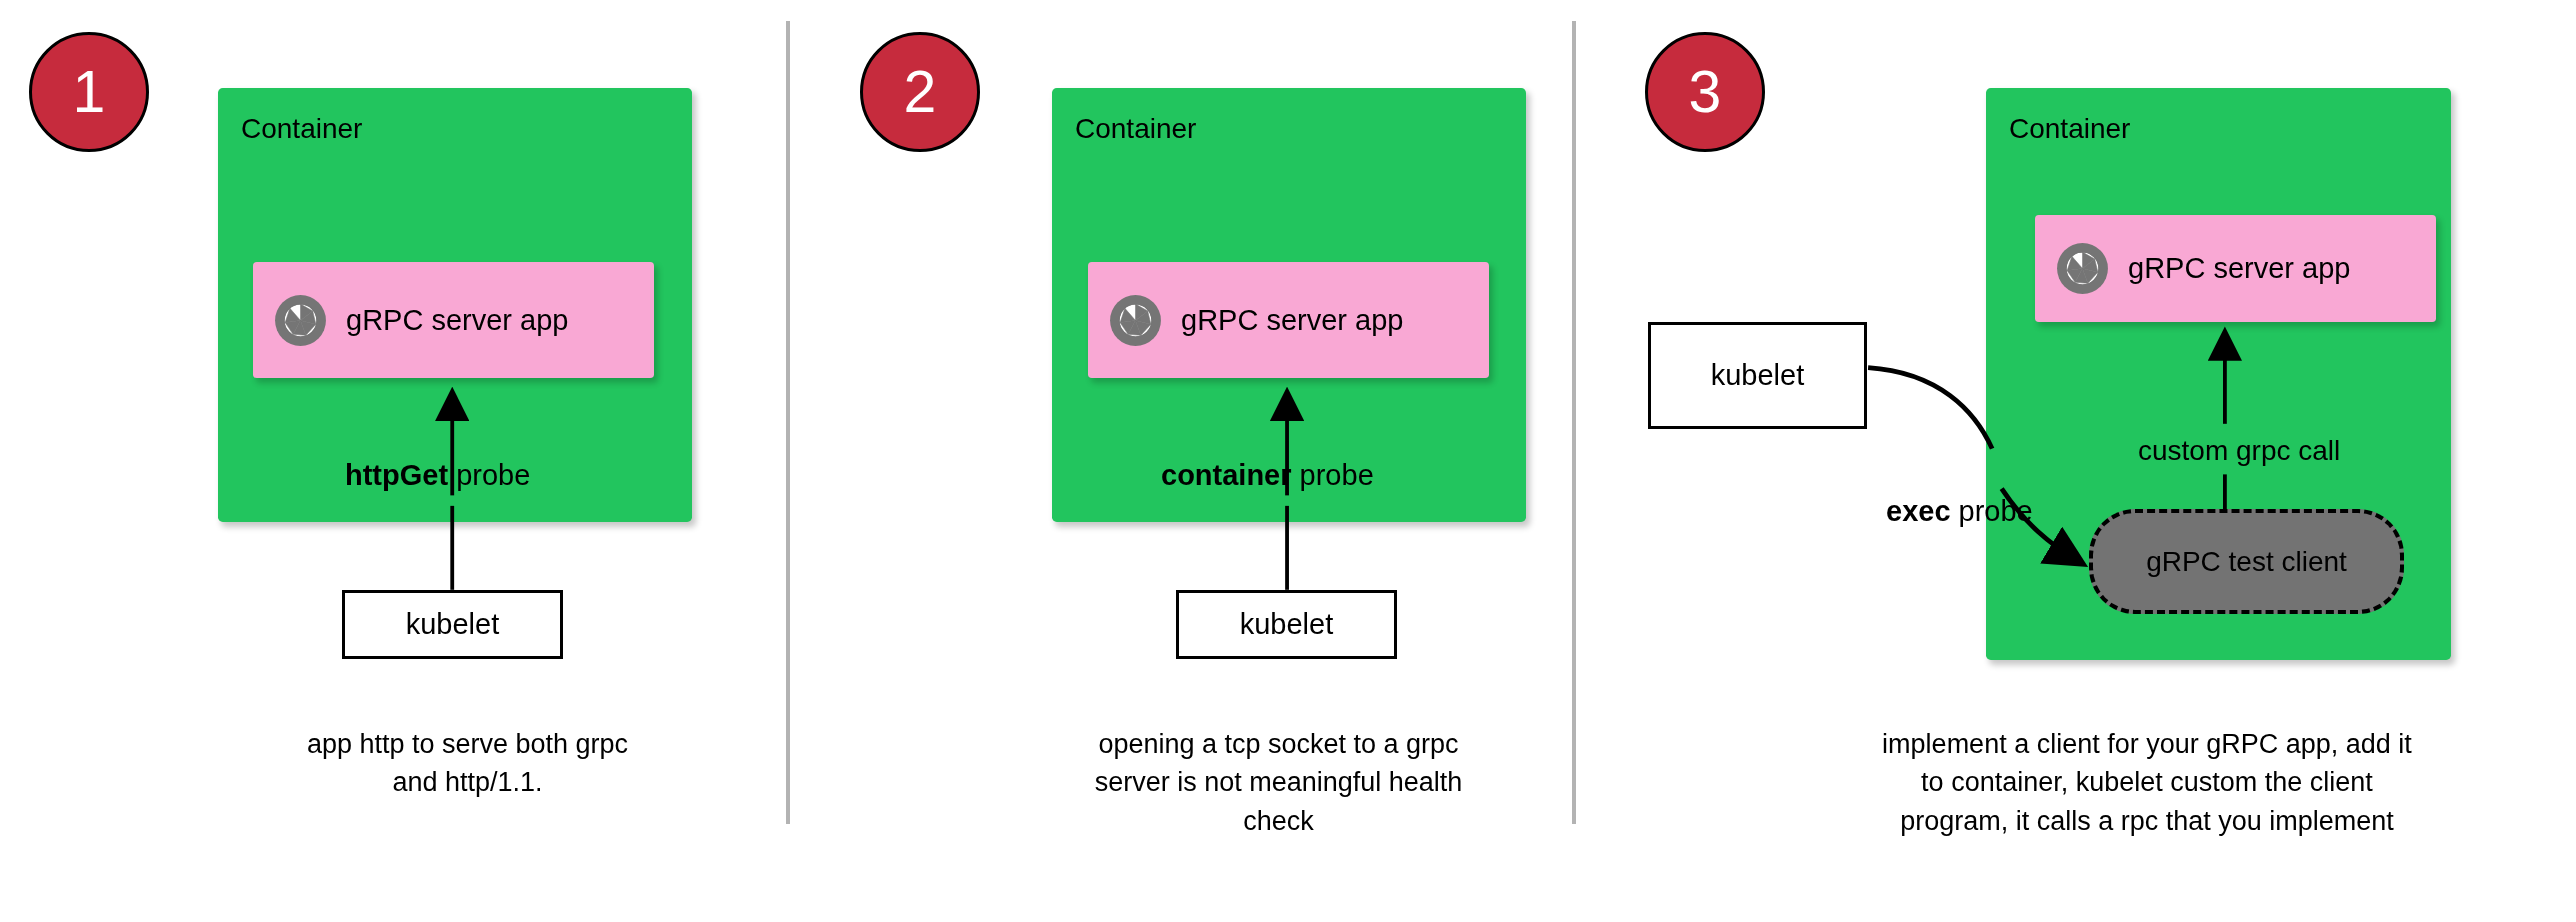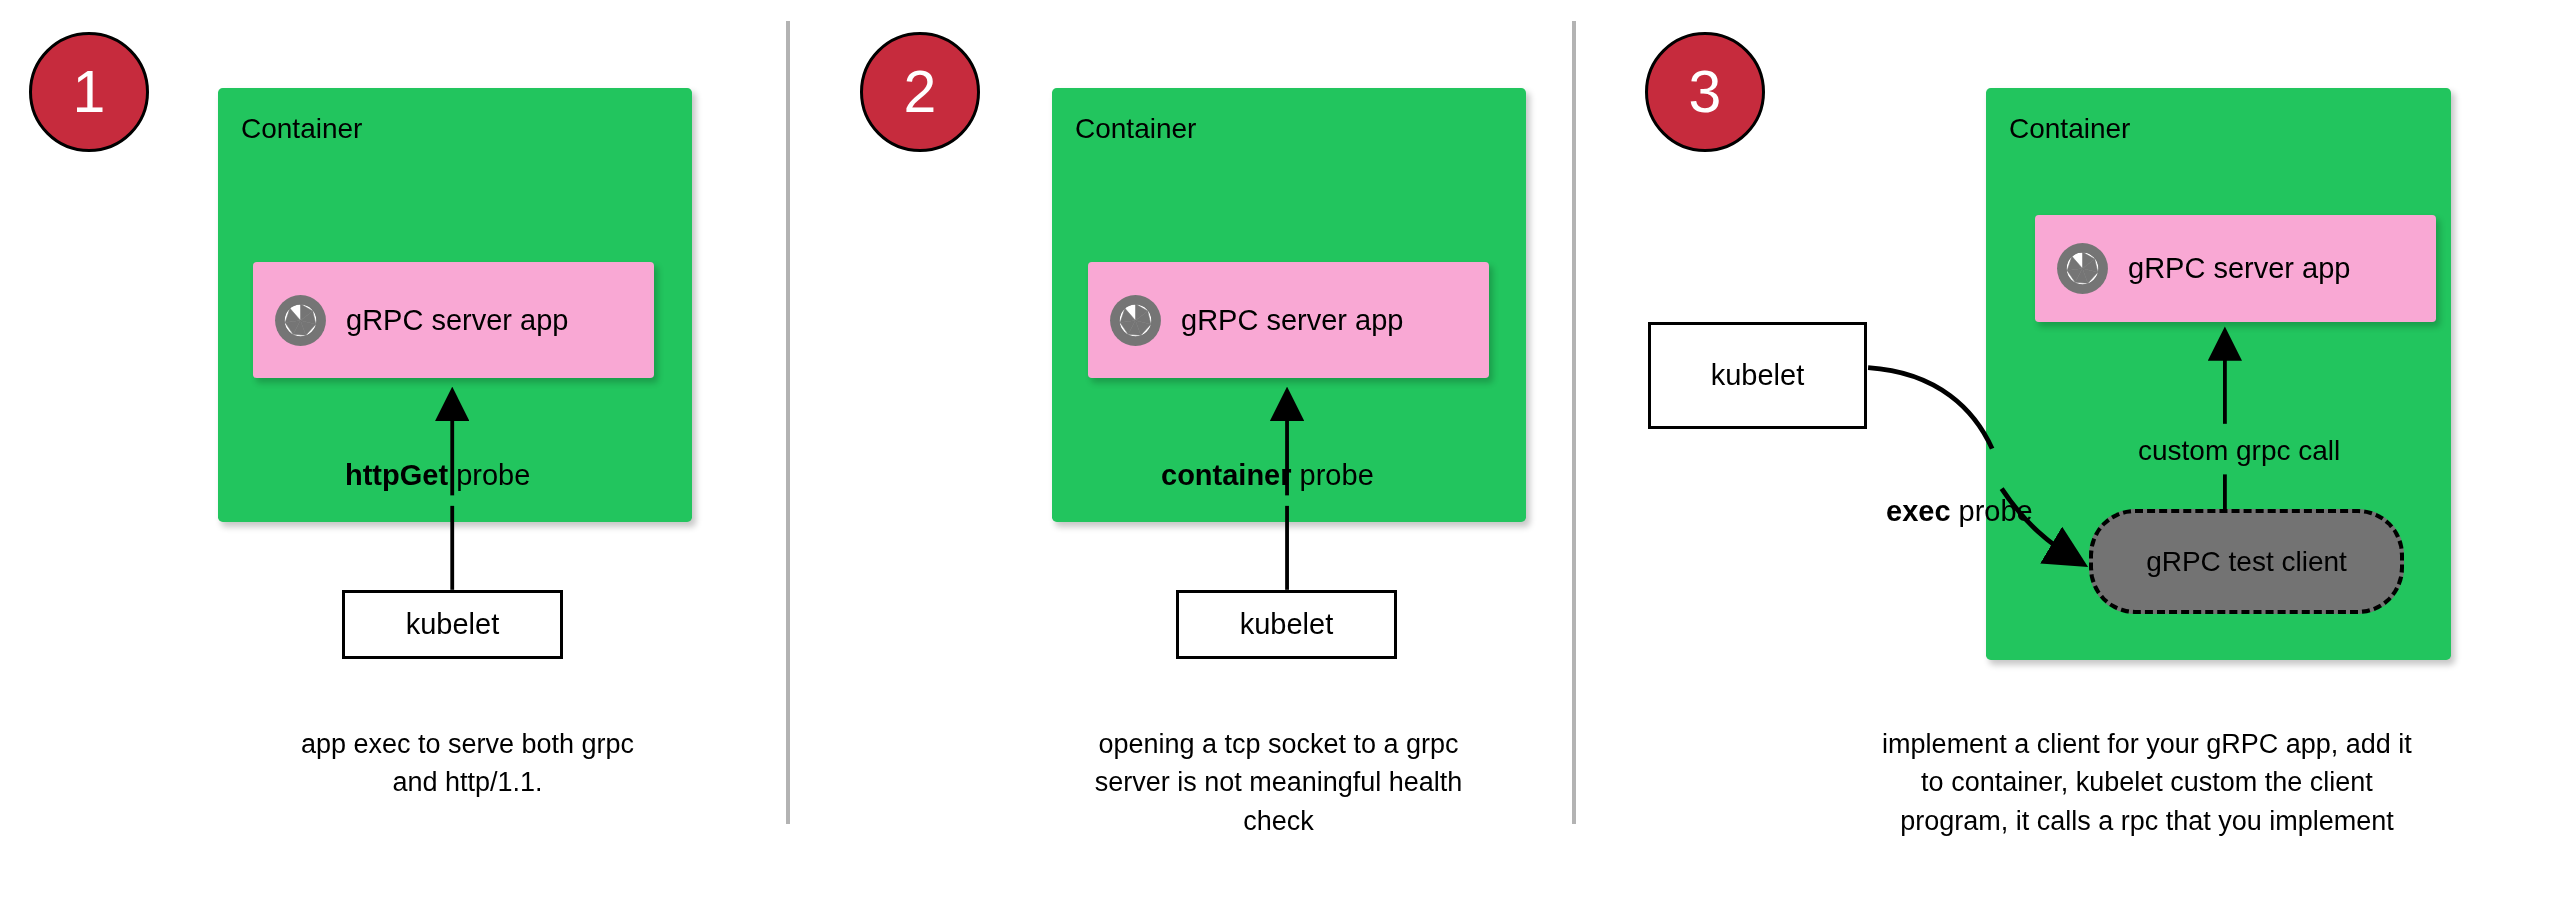--- a/index.html
+++ b/index.html
@@ -162,21 +162,21 @@
 
   <div class="probe-label" style="left:345px;top:461px;">
     <span class="bold">httpGet</span><span> probe</span>
   </div>
 
   <div class="kubelet-box" style="left:342px;top:590px;width:221px;height:69px;">
     <span>kubelet</span>
   </div>
 
   <div class="caption" style="left:229px;top:725px;width:477px;">
-    <div>app exec to serve both grpc</div>
+    <div>app http to serve both grpc</div>
     <div>and http/1.1.</div>
   </div>
 
   <div class="badge" style="left:860px;top:32px;">
     <span>2</span>
   </div>
 
   <div class="container-box" style="left:1052px;top:88px;width:474px;height:434px;">
     <div class="container-label">Container</div>
   </div>

